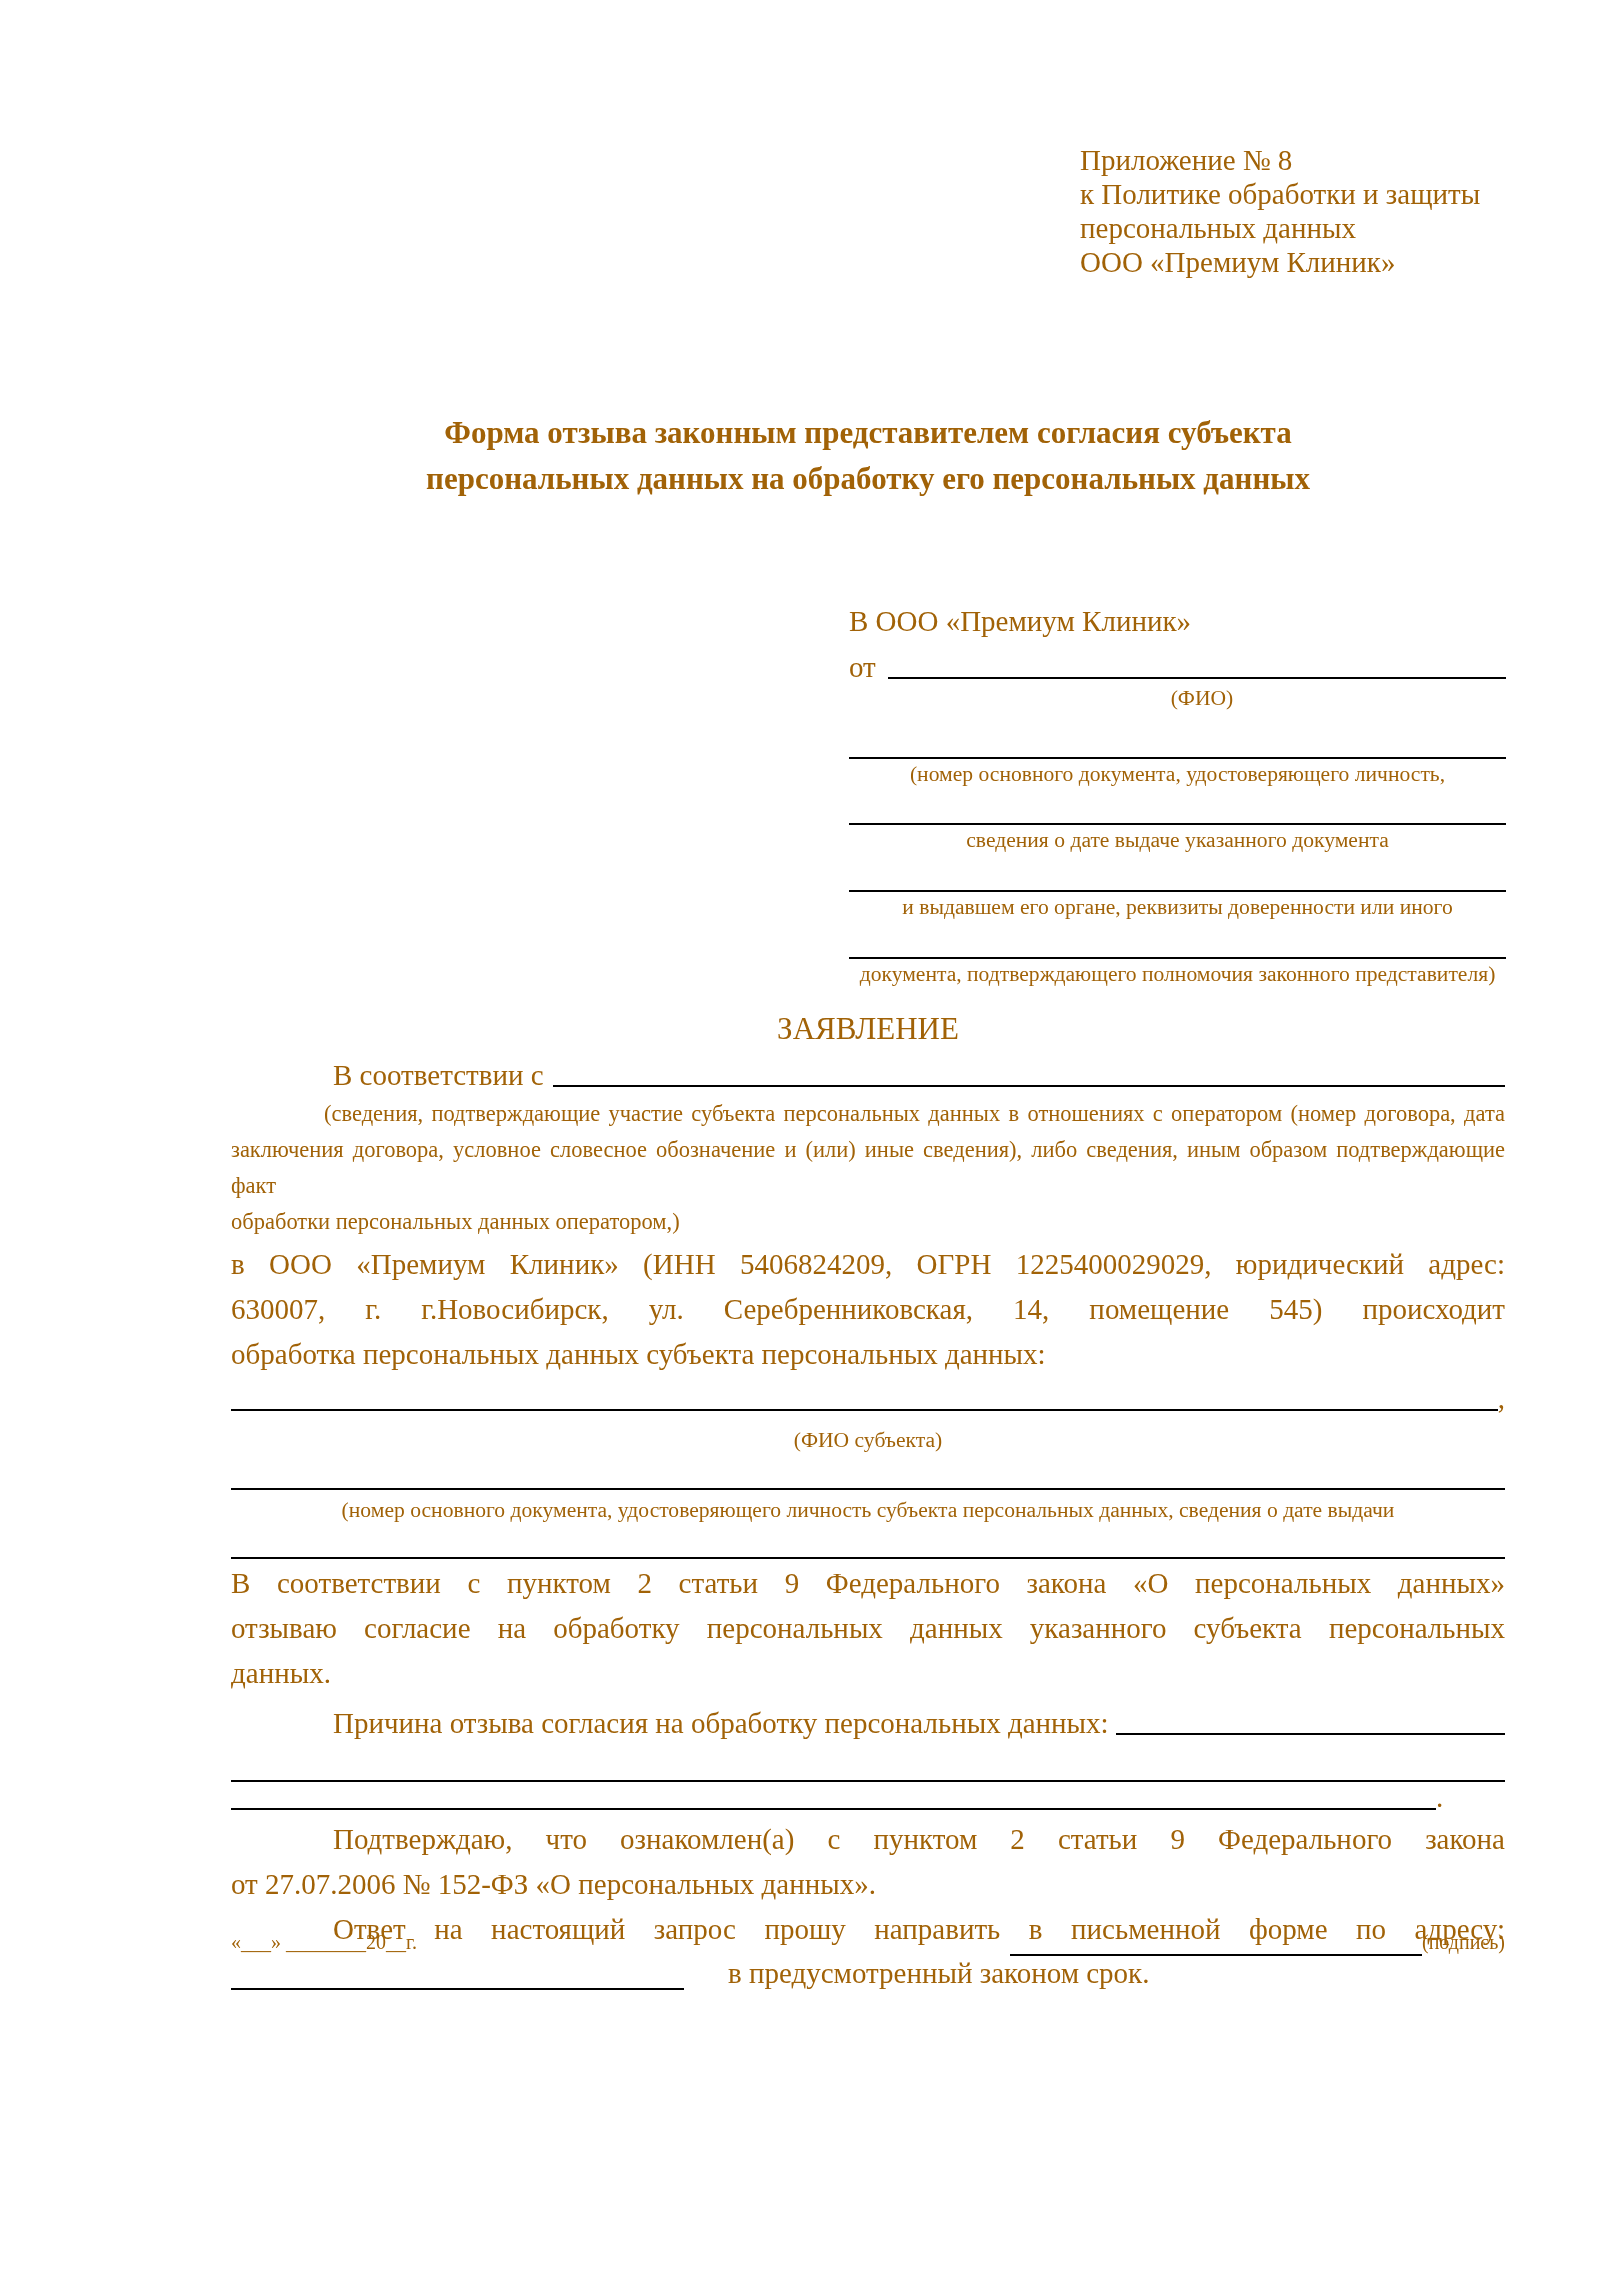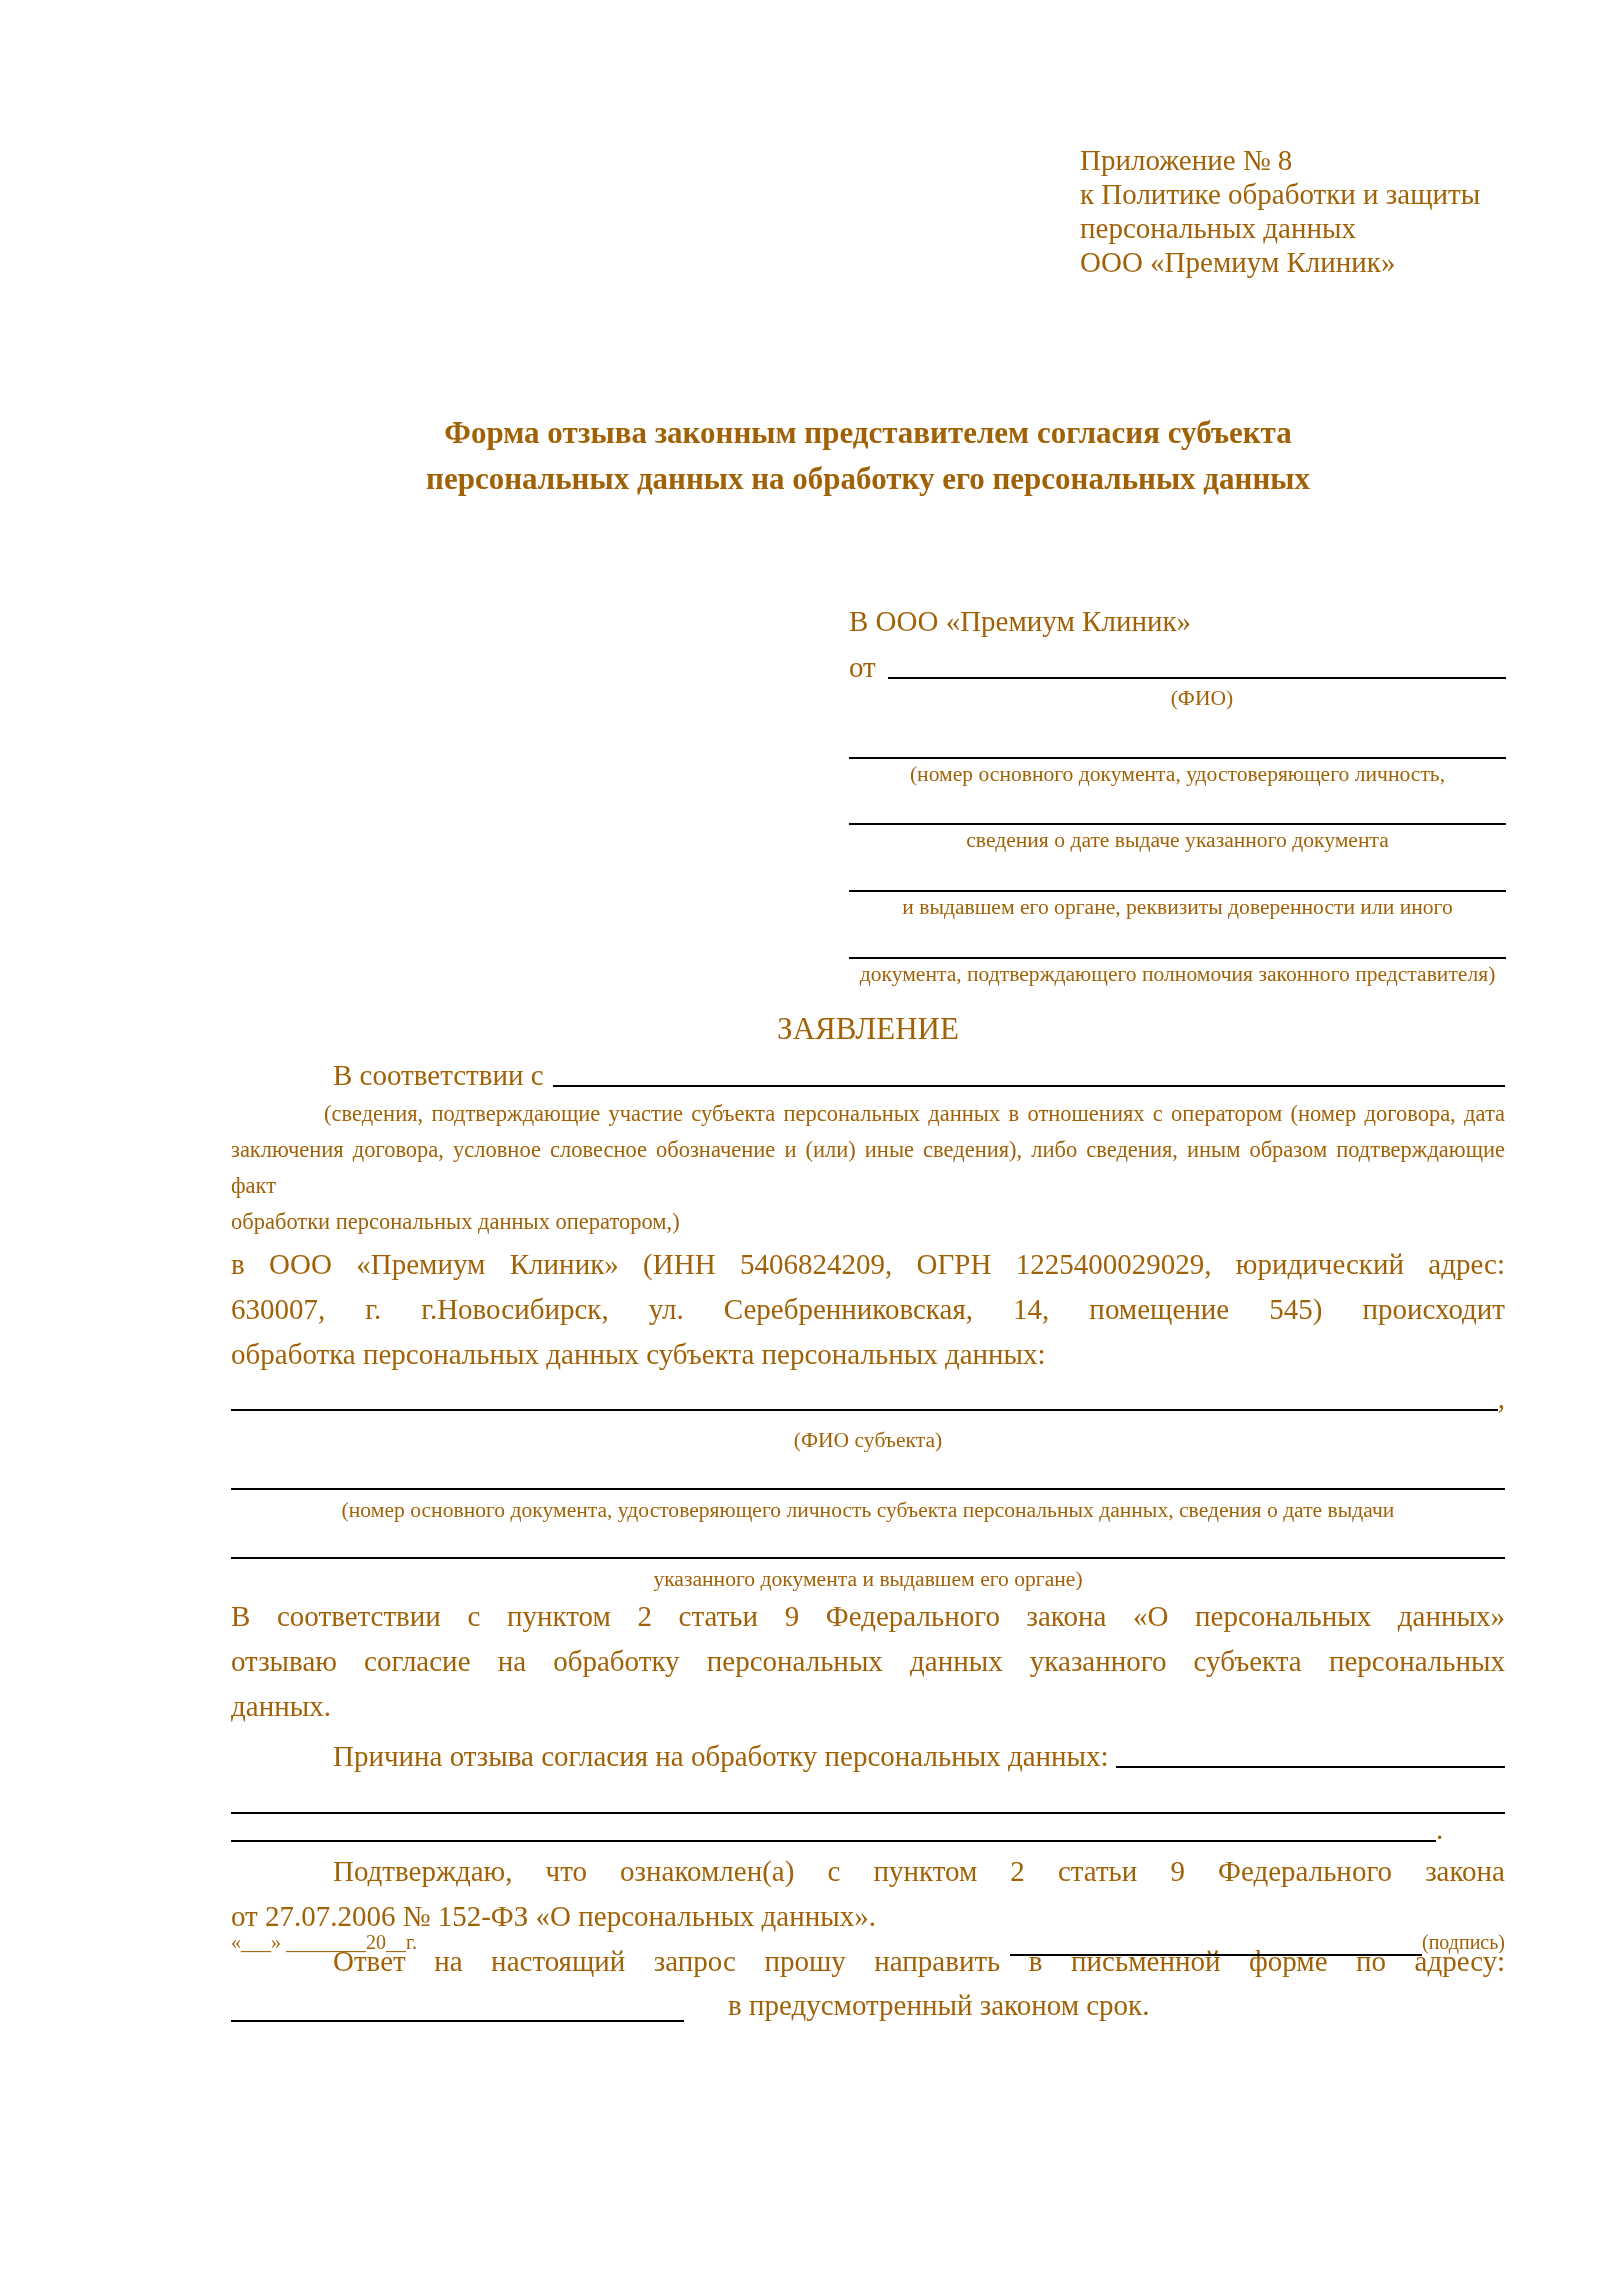--- a/index.html
+++ b/index.html
@@ -136,21 +136,20 @@
       <span class="tail">,</span>
     </div>
     <div class="cap cap-wide">(ФИО субъекта)</div>
 
     <div class="fld2">
       <div class="line"></div>
       <div class="cap">(номер основного документа, удостоверяющего личность субъекта персональных данных, сведения о дате выдачи</div>
     </div>
     <div class="fld2">
       <div class="line"></div>
-      <div class="cap">указанного документа и выдавшем его органе)</div>
     </div>
 
     <div class="para">
       <div class="pl sp">В соответствии с пунктом 2 статьи 9 Федерального закона «О персональных данных»</div>
       <div class="pl sp">отзываю согласие на обработку персональных данных указанного субъекта персональных</div>
       <div class="pl">данных.</div>
     </div>
 
     <div class="reason-row">
       <span class="lbl">Причина отзыва согласия на обработку персональных данных:</span>

